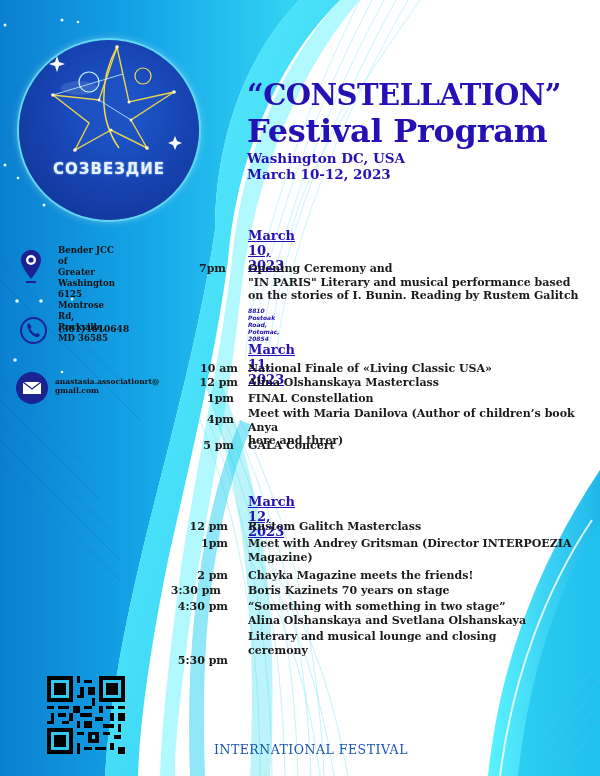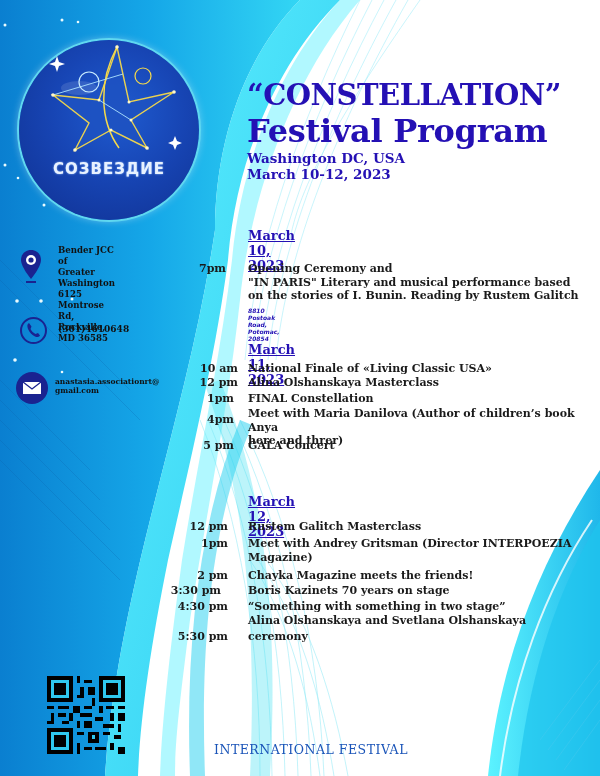--- a/index.html
+++ b/index.html
@@ -253,22 +253,23 @@
     <div class="d">Boris Kazinets 70 years on stage</div>
   </div>
   <div class="ev" style="top:600px;">
     <div class="t" style="left:168px;">4:30 pm</div>
     <div class="d">
       <div>“Something with something in two stage”</div>
       <div>Alina Olshanskaya and Svetlana Olshanskaya</div>
     </div>
   </div>
   <div class="ev" style="top:630px;">
-    <div class="t" style="left:168px;">5:30 pm</div>
-    <div class="d">
+    <div class="t" style="left:168px;margin-top:24px;">5:30 pm</div>
+    <div class="d">
+      <div>Literary and musical lounge and closing</div>
       <div>ceremony</div>
     </div>
   </div>
 </div>
 
 <div class="qr">
   <svg width="78" height="78" viewBox="0 0 21 21" shape-rendering="crispEdges">
     <g fill="#000">
       <rect x="0" y="0" width="7" height="7"></rect>
         <rect x="14" y="0" width="7" height="7"></rect>

